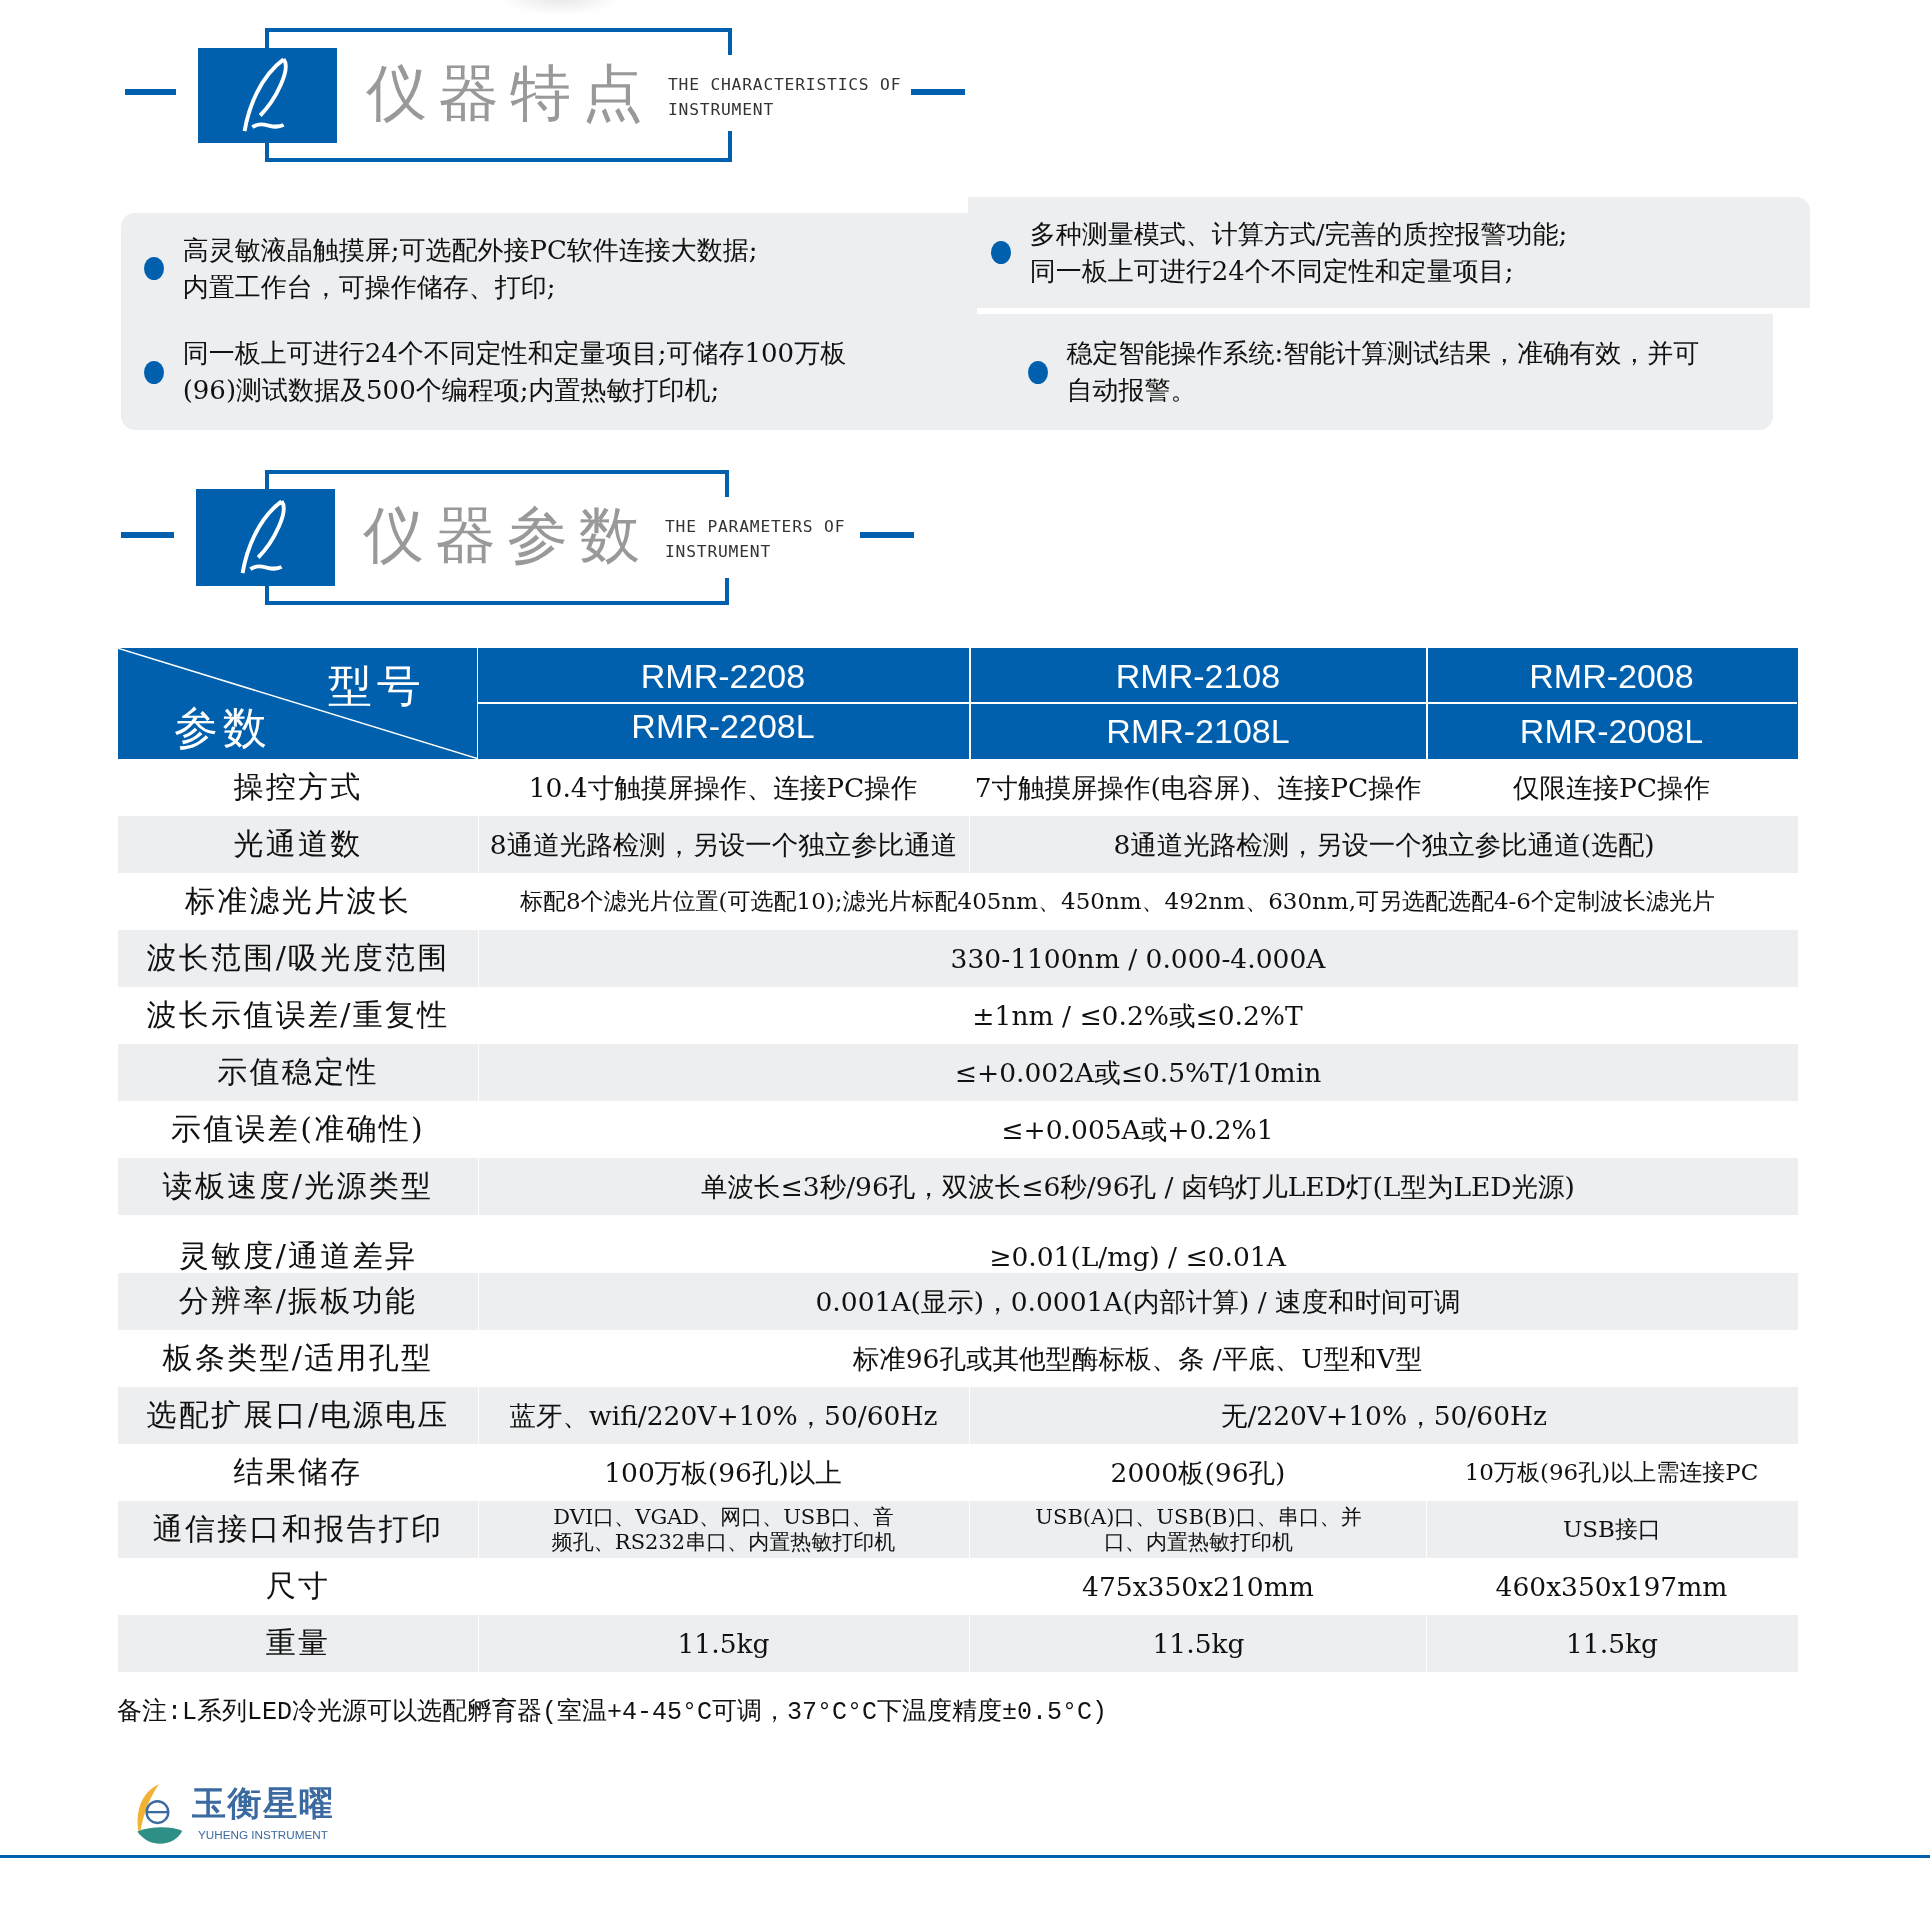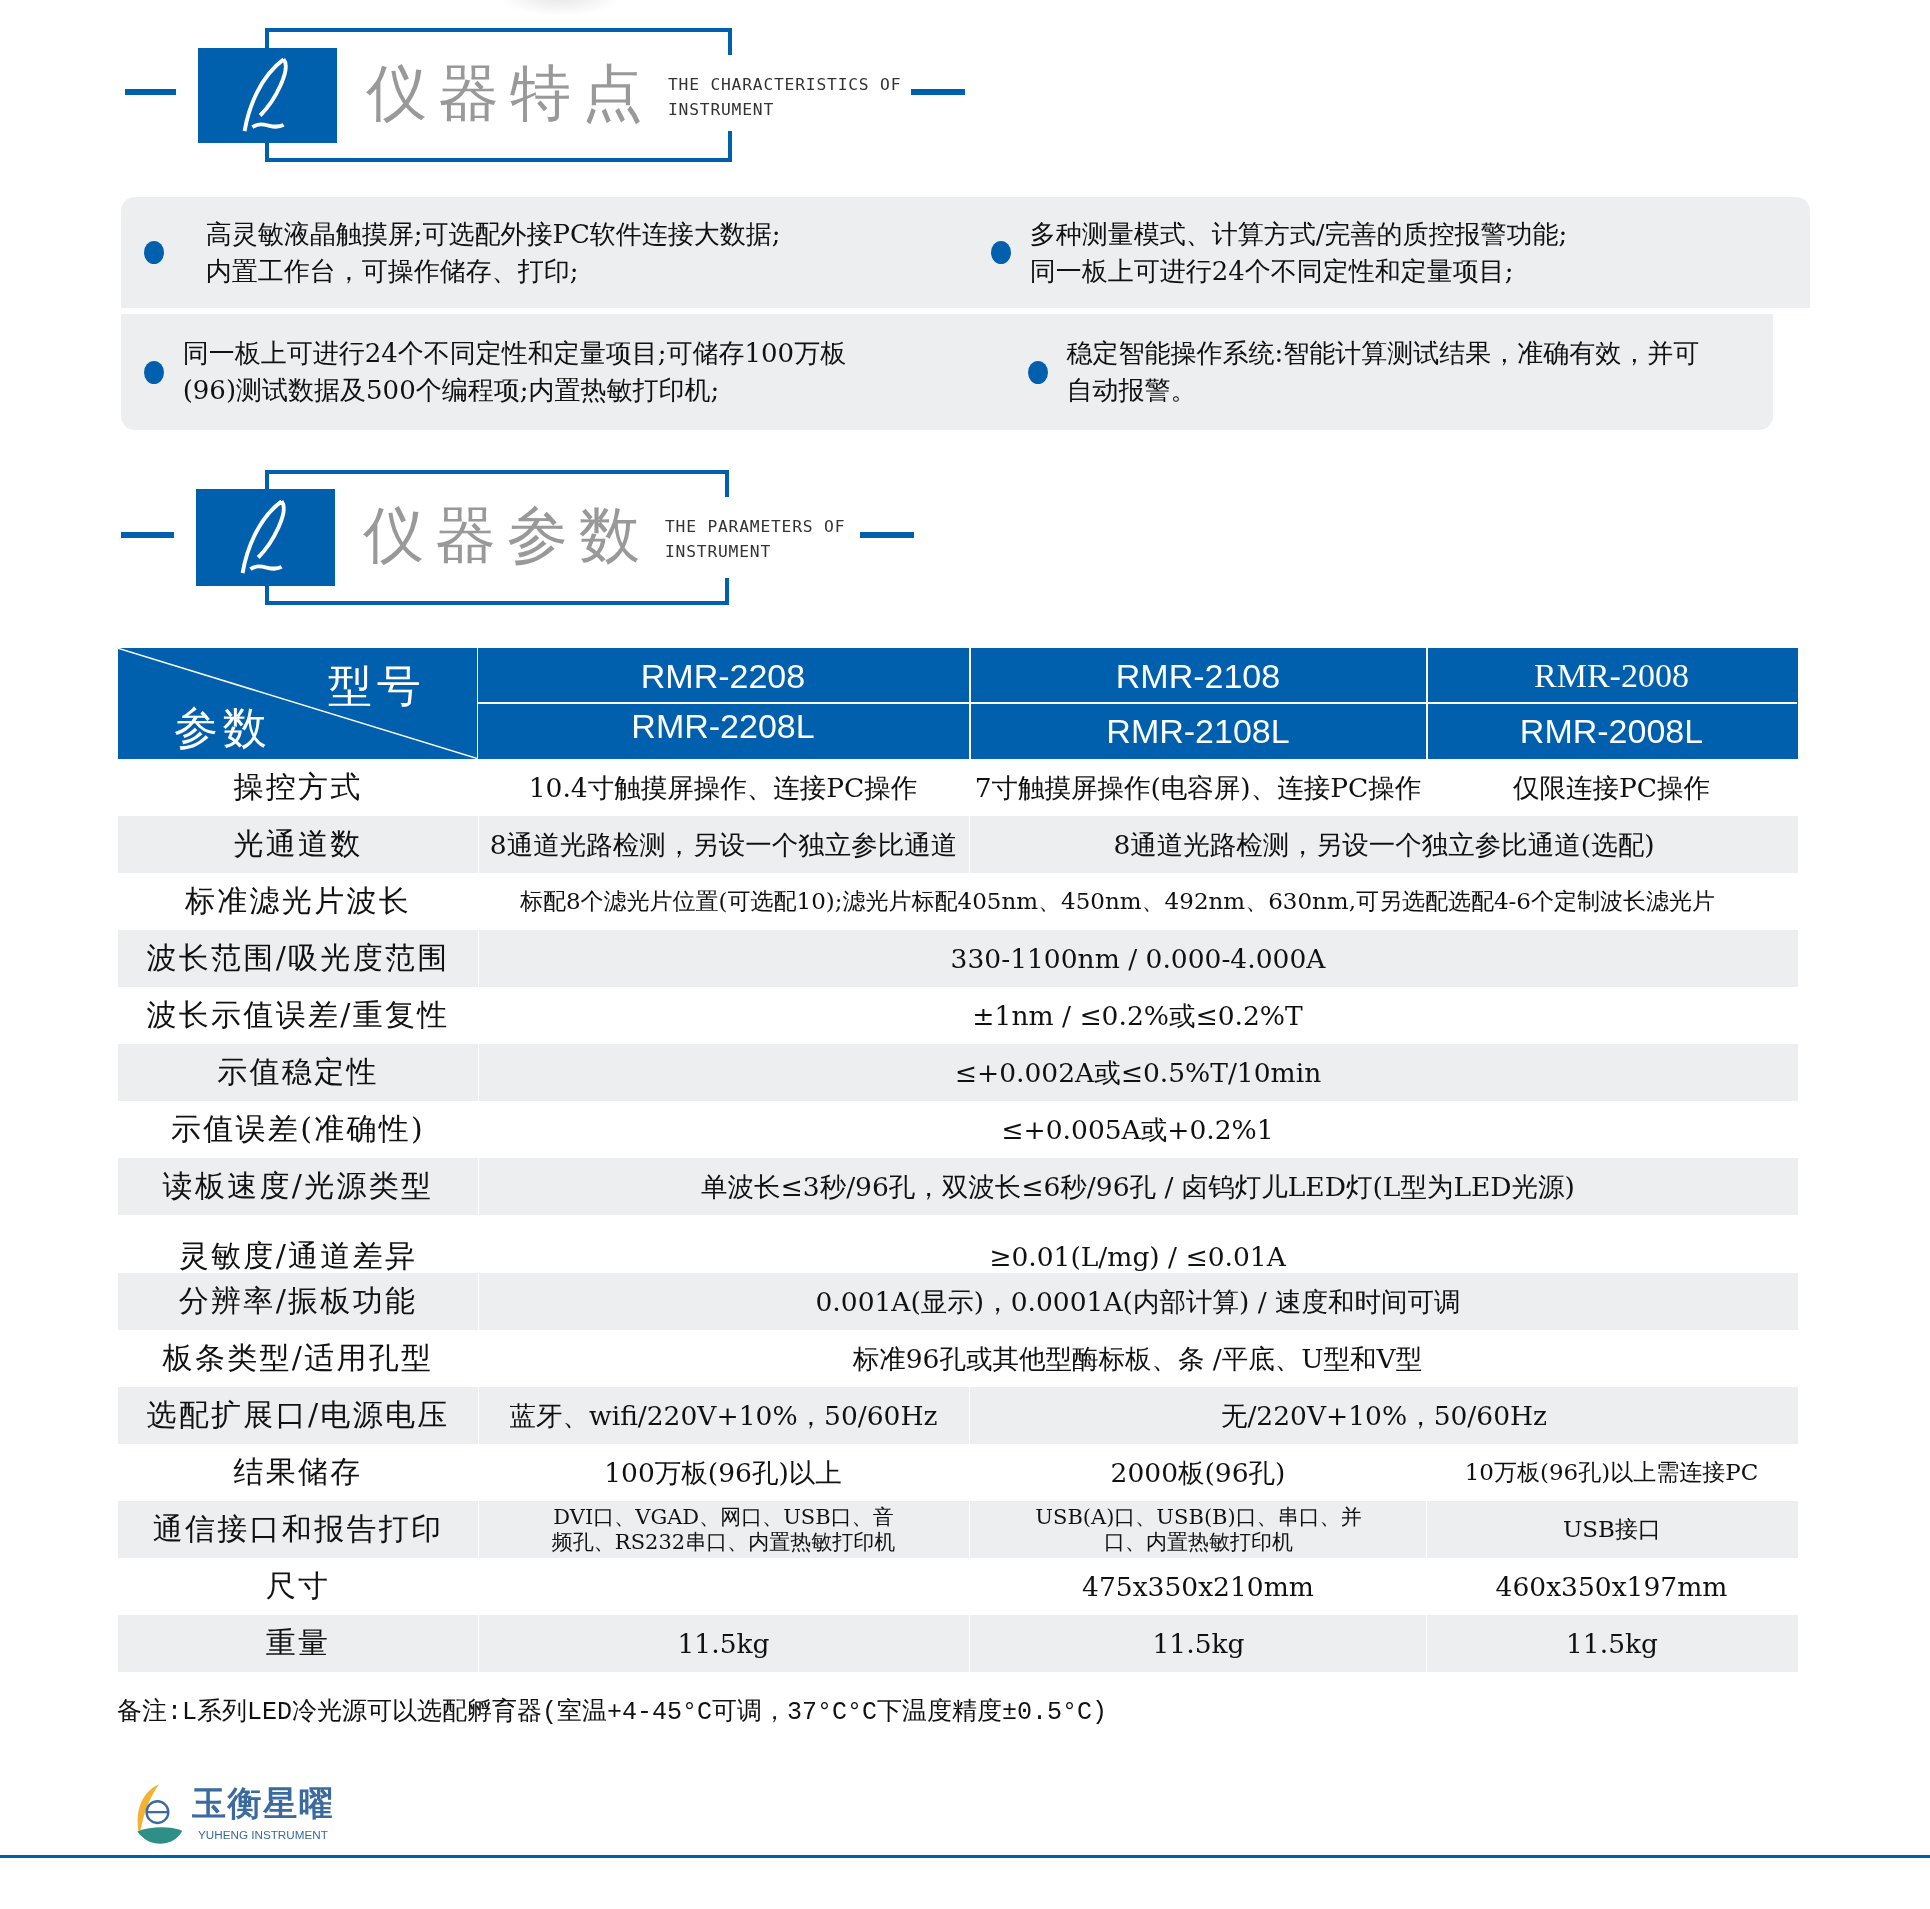--- a/index.html
+++ b/index.html
@@ -55,21 +55,21 @@
     </svg>
 </div>
 <div class="abs sec-title" style="left:366px;top:53px;">仪器特点</div>
 <div class="abs sec-sub" style="left:668px;top:72px;">
   <div>THE CHARACTERISTICS OF</div>
   <div>INSTRUMENT</div>
 </div>
 <div class="abs sec-line" style="left:911px;top:89px;width:54px;"></div>
 
 <div class="abs panel">
-  <div class="feat" style="left:0;top:0;width:856px;height:111px;border-top-left-radius:14px;gap:23px;">
+  <div class="feat" style="left:0;top:16px;width:856px;height:111px;border-top-left-radius:14px;">
     <span class="dot"></span>
     <div class="txt">
         <div>高灵敏液晶触摸屏;可选配外接PC软件连接大数据;</div>
         <div>内置工作台，可操作储存、打印;</div>
       </div>
   </div>
   <div class="feat" style="left:847px;top:0;width:842px;height:111px;border-top-right-radius:14px;">
     <span class="dot"></span>
     <div class="txt">
         <div>多种测量模式、计算方式/完善的质控报警功能;</div>
@@ -117,21 +117,21 @@
       <span class="corner-a">型号</span>
       <span class="corner-b">参数</span>
     </div>
     <div class="hline"></div>
     <div class="vline" style="left:851px;"></div>
     <div class="vline" style="left:1308px;"></div>
     <div class="cell" style="left:360px;top:0;width:490px;height:56px;">RMR-2208</div>
     <div class="cell" style="left:360px;top:56px;width:490px;height:44px;">RMR-2208L</div>
     <div class="cell" style="left:851px;top:0;width:458px;height:56px;">RMR-2108</div>
     <div class="cell" style="left:851px;top:56px;width:458px;height:54px;">RMR-2108L</div>
-    <div class="cell" style="left:1308px;top:0;width:371px;height:56px;font-family:Liberation Serif, serif;">RMR-2008</div>
+    <div class="cell" style="left:1308px;top:0;width:371px;height:56px;">RMR-2008</div>
     <div class="cell" style="left:1308px;top:56px;width:371px;height:54px;">RMR-2008L</div>
   </div>
 
   <div class="trow" style="top:111px;">
     <div class="tc label">操控方式</div>
     <div class="tc v" style="left:360px;width:490px;">10.4寸触摸屏操作、连接PC操作</div>
     <div class="tc v" style="left:851px;width:458px;">7寸触摸屏操作(电容屏)、连接PC操作</div>
     <div class="tc v" style="left:1308px;width:371px;">仅限连接PC操作</div>
   </div>
 

